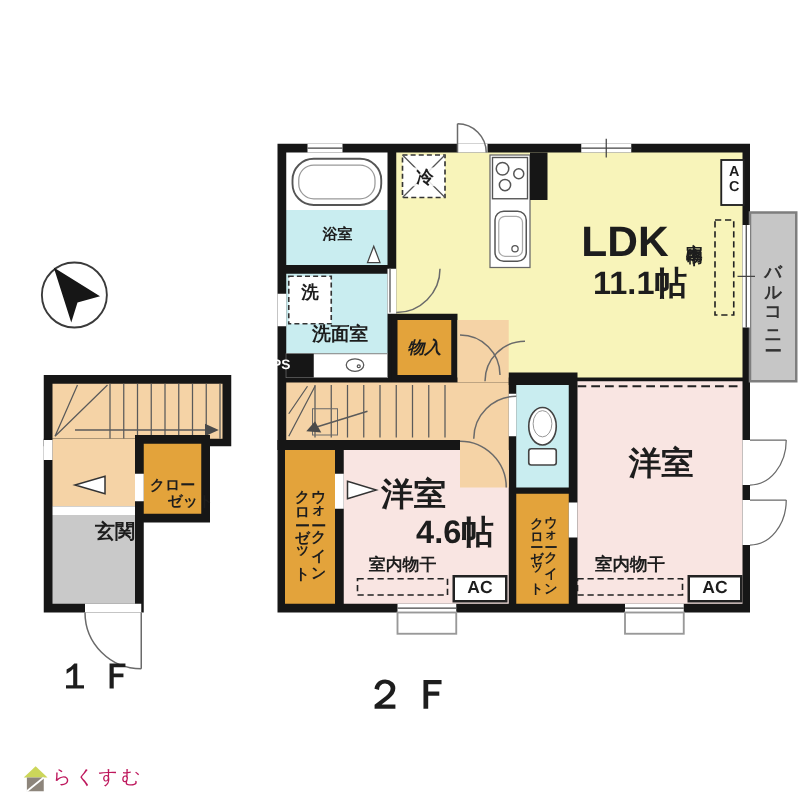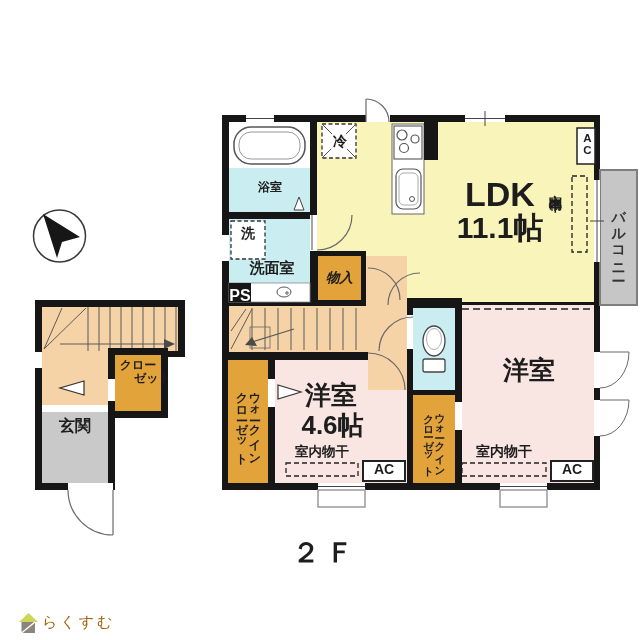--- a/index.html
+++ b/index.html
@@ -173,55 +173,56 @@
   </g>
 
   <g>
     <polygon points="19,622 28.5,613 38,622" fill="#ccd65a"></polygon>
     <rect x="21.5" y="622" width="13.5" height="11" fill="#8d857b"></rect>
     <path d="M21.5 633 L35 622" stroke="#ffffff" stroke-width="1.4"></path>
   </g>
 </svg>
 
 <div class="lbl" style="left:420px;top:176px;width:160px;font-size:34px;">LDK</div>
-<div class="lbl" style="left:405px;top:212px;width:190px;font-size:30px;">11.1帖</div>
+<div class="lbl" style="left:417px;top:212px;width:190px;font-size:26px;">11.1帖</div>
 <div class="lbl" style="left:235px;top:181px;width:70px;font-size:12px;">浴室</div>
 <div class="lbl" style="left:233px;top:226px;width:30px;font-size:14px;">洗</div>
 <div class="lbl" style="left:228px;top:260px;width:88px;font-size:15px;">洗面室</div>
-<div class="lbl" style="left:229px;top:287px;width:22px;font-size:16px;color:#ffffff;">PS</div>
+<div class="lbl" style="left:214px;top:287px;width:22px;font-size:11px;color:#ffffff;">PS</div>
 <div class="lbl" style="left:316px;top:271px;width:47px;font-size:13.5px;font-style:italic;">物入</div>
 <div class="lbl" style="left:328px;top:134px;width:24px;font-size:14px;background:rgba(255,255,255,0.85);">冷</div>
 <div class="lbl vert" style="left:548px;top:184px;font-size:13px;letter-spacing:2px;">室内物干</div>
 <div class="lbl vert flexc" style="left:600px;top:172px;width:37px;height:131px;font-size:14px;letter-spacing:2px;color:#333;">バルコニー</div>
 <div class="lbl vert" style="left:581px;top:132px;font-size:11.5px;">AC</div>
 
 <div class="lbl flexc" style="left:228px;top:360px;width:40px;height:123px;">
   <div class="vert wicbox" style="font-size:12px;letter-spacing:1.5px;">
     <span>ウォークイン</span>
     <span>クローゼット</span>
   </div>
 </div>
 <div class="lbl flexc" style="left:413px;top:395px;width:42px;height:88px;">
   <div class="vert wicbox" style="font-size:10.5px;letter-spacing:1px;">
     <span>ウォークイン</span>
     <span>クローゼット</span>
   </div>
 </div>
 
 <div class="lbl" style="left:276px;top:381px;width:110px;font-size:26px;">洋室</div>
-<div class="lbl" style="left:270px;top:411px;width:125px;font-size:26px;">4.6帖</div>
+<div class="lbl" style="left:270px;top:411px;width:125px;font-size:26px;text-align:right;">4.6帖</div>
 <div class="lbl" style="left:474px;top:356px;width:110px;font-size:26px;">洋室</div>
 <div class="lbl" style="left:286px;top:445px;width:72px;font-size:13.5px;">室内物干</div>
 <div class="lbl" style="left:462px;top:444px;width:84px;font-size:14px;">室内物干</div>
 <div class="lbl" style="left:363px;top:462px;width:42px;font-size:14px;">AC</div>
 <div class="lbl" style="left:551px;top:462px;width:42px;font-size:14px;">AC</div>
 
 <div class="lbl" style="left:115px;top:359px;width:46px;font-size:12px;">
-  <span style="display:block;">クロー</span>
+  <span style="display:block;margin-top:23px;">クロー</span>
   <span style="display:block;padding-left:19px;">ゼット</span>
 </div>
-<div class="lbl" style="left:42px;top:417px;width:66px;font-size:16px;">玄関</div>
-
-<div class="lbl thin" style="left:292px;top:538px;font-size:28px;letter-spacing:6px;">２Ｆ</div>
-
-<div class="lbl" style="left:42px;top:614px;font-size:15px;color:#a16207;font-weight:normal;letter-spacing:3px;">らくすむ</div>
+<div class="lbl" style="left:42px;top:417px;width:66px;font-size:16px;text-align:right;">玄関</div>
+
+<div class="lbl thin" style="left:46px;top:526px;font-size:28px;letter-spacing:6px;">１Ｆ</div>
+<div class="lbl thin" style="left:292px;top:538px;font-size:32px;letter-spacing:6px;">２Ｆ</div>
+
+<div class="lbl" style="left:42px;top:614px;font-size:15px;color:#be185d;font-weight:normal;letter-spacing:3px;">らくすむ</div>
 
 </div>
 
 </body></html>

